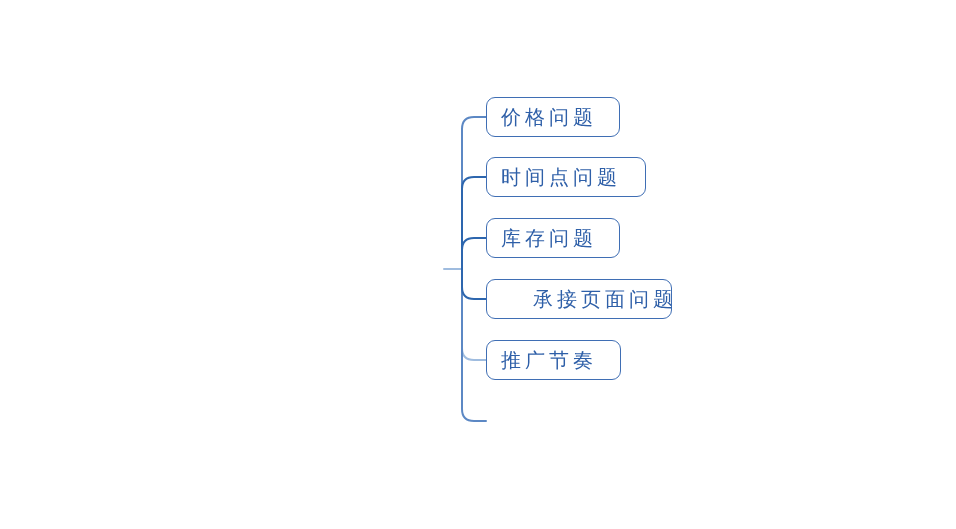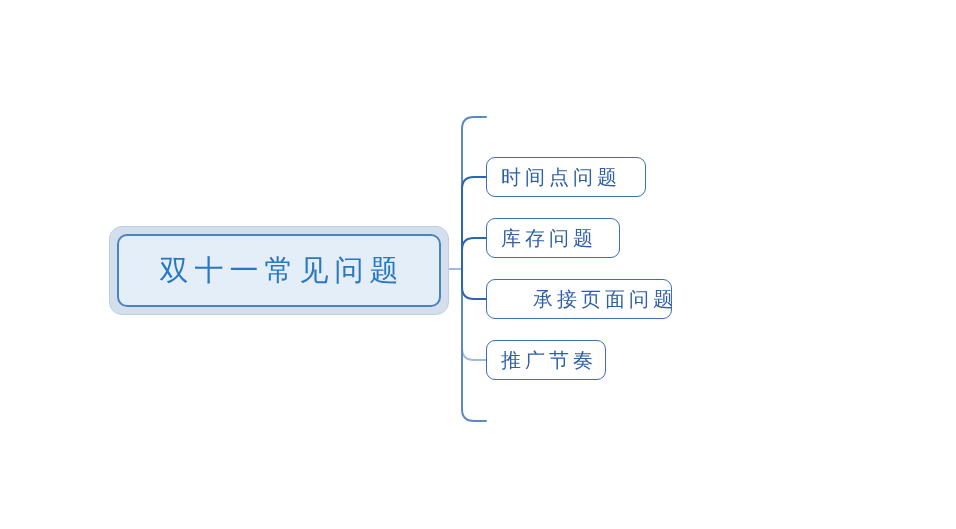--- a/index.html
+++ b/index.html
@@ -95,32 +95,30 @@
   <svg class="connector-svg" viewBox="0 0 956 529" xmlns="http://www.w3.org/2000/svg">
     <path class="line-light" d="M 444,269 L 462,269"></path>
     <path class="line-mid" d="M 462,269 L 462,129 Q 462,117 474,117 L 486,117"></path>
     <path class="line-light" d="M 462,269 L 462,348 Q 462,360 474,360 L 486,360"></path>
     <path class="line-mid" d="M 462,269 L 462,409 Q 462,421 474,421 L 486,421"></path>
     <path class="line-dark" d="M 462,269 L 462,189 Q 462,177 474,177 L 486,177"></path>
     <path class="line-dark" d="M 462,269 L 462,250 Q 462,238 474,238 L 486,238"></path>
     <path class="line-dark" d="M 462,269 L 462,287 Q 462,299 474,299 L 486,299"></path>
   </svg>
 
-  <div class="root-halo">
-    <div class="root-node">
-      <span class="root-label">双十一常见问题</span>
-    </div>
+
+  <div class="child-node" style="top:97px;  width:134px;">
+    <span class="child-label">价格问题</span>
   </div>
-
   <div class="child-node" style="top:157px; width:160px;">
     <span class="child-label">时间点问题</span>
   </div>
   <div class="child-node" style="top:218px; width:134px;">
     <span class="child-label">库存问题</span>
   </div>
   <div class="child-node" style="top:279px; width:186px;padding-left:46px;">
     <span class="child-label">承接页面问题</span>
   </div>
-  <div class="child-node" style="top:340px; width:120px;">
+  <div class="child-node" style="top:340px; width:135px;">
     <span class="child-label">推广节奏</span>
   </div>
 
 </div>
 
 </body></html>

